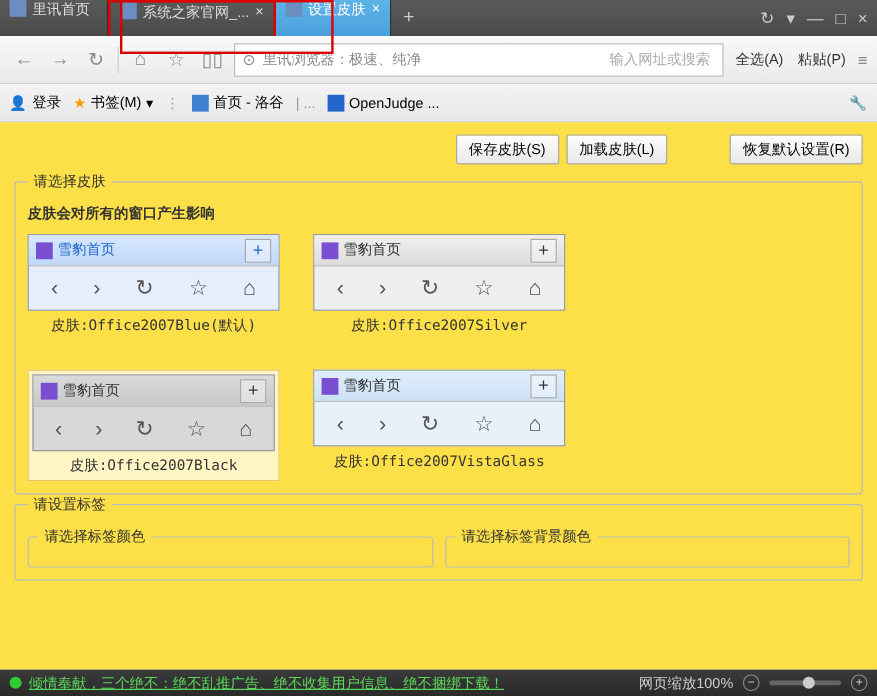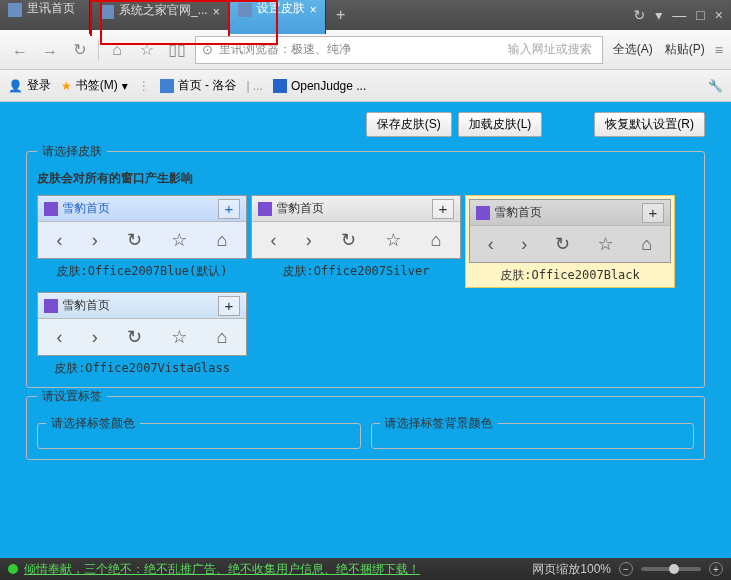--- a/index.html
+++ b/index.html
@@ -1,20 +1,20 @@
 <!DOCTYPE html>
 <html><head>
 <meta charset="utf-8">
 <style>
 * { box-sizing: border-box; margin: 0; padding: 0; font-family: "Microsoft YaHei", Arial, sans-serif; }
 body { width: 731px; height: 580px; background: #fff; overflow: hidden; position: relative; }
 
 
 .titlebar { height: 30px; background: linear-gradient(#5a5a5a,#4a4a4a); display: flex; align-items: stretch; }
-.tab { display: flex; align-items: flex-end; padding: 17px 8px; gap: 5px; font-size: 12px; color: #ddd; border-right: 1px solid #333; position: relative; min-width: 90px; }
+.tab { display: flex; align-items: flex-start; padding: 0 8px; gap: 5px; font-size: 12px; color: #ddd; border-right: 1px solid #333; position: relative; min-width: 90px; }
 .tab.active { background: linear-gradient(#5eb4e6,#4aa0dd); color: #fff; }
 .tab.highlight { border: 2px solid #d00; border-bottom: none; }
 .tab-icon { width: 14px; height: 14px; background: #6a8ec0; display: inline-block; }
 .tab-close { font-size: 12px; cursor: pointer; margin-left: auto; }
 .newtab { width: 30px; display:flex; align-items:center; justify-content:center; color:#ccc; font-size:16px; cursor:pointer; }
 .titlebar-right { margin-left: auto; display:flex; align-items:center; gap:10px; padding-right:8px; color:#ccc; font-size:14px; }
 .titlebar-right span { cursor:pointer; }
 
 
 .toolbar { height: 40px; background: linear-gradient(#f9f9f9,#eaeaea); border-bottom:1px solid #ccc; display:flex; align-items:center; padding:0 8px; gap:6px; }
@@ -31,29 +31,29 @@
 .bookbar { height: 32px; background:linear-gradient(#f3f3f3,#e7e7e7); border-bottom:1px solid #ccc; display:flex; align-items:center; padding:0 8px; gap:10px; font-size:12px; }
 .login { display:flex; align-items:center; gap:4px; cursor:pointer; }
 .star { color:#f90; }
 .bm { display:flex; align-items:center; gap:4px; cursor:pointer; }
 .bm-icon { width:14px; height:14px; background:#4a8; display:inline-block; }
 .bm-icon.blue { background:#4080d0; }
 .bm-sep { color:#999; }
 .wrench { margin-left:auto; color:#888; cursor:pointer; }
 
 
-.content { padding:10px 26px; height: calc(100% - 30px - 40px - 32px - 22px); overflow:hidden; background:#0ea5e9; }
+.content { padding:10px 12px; height: calc(100% - 30px - 40px - 32px - 22px); overflow:hidden; background:#fde047; }
 .topbtns { display:flex; gap:6px; margin-bottom:6px; }
 .topbtns .spacer { flex:1; }
 .btn { border:1px solid #aaa; background:linear-gradient(#fdfdfd,#e8e8e8); padding:3px 10px; font-size:12px; cursor:pointer; border-radius:2px; }
 
 fieldset { border:1px solid #bbb; padding:10px; border-radius:3px; }
 legend { font-size:12px; padding:0 5px; color:#333; }
 .note { font-size:12px; color:#333; margin-bottom:8px;font-weight:bold; }
-.skins { display:flex; flex-wrap:wrap; gap:4px; }
+.skins { display:flex; flex-wrap:wrap; gap:28px; }
 .skin { width:210px; }
 .skin-preview { border:1px solid #999; background:#e6eefb; }
 .skin-preview.silver { background:#eee; }
 .skin-preview.black { background:#d8d8d8; }
 .skin-preview.vista { background:#e8f0f8; }
 .skin.selected { background:#fff4c4; border:1px solid #e8c860; padding:3px; }
 .skin.selected .skin-preview { border:1px solid #999; }
 .sp-top { height:26px; display:flex; align-items:center; padding:0 6px; gap:4px; font-size:12px; color:#2266cc; border-bottom:1px solid #bbb; }
 .sp-top.blue { background:linear-gradient(#d8e8ff,#c0d8f8); }
 .sp-top.silver { background:linear-gradient(#f0f0f0,#dcdcdc); color:#333; }

